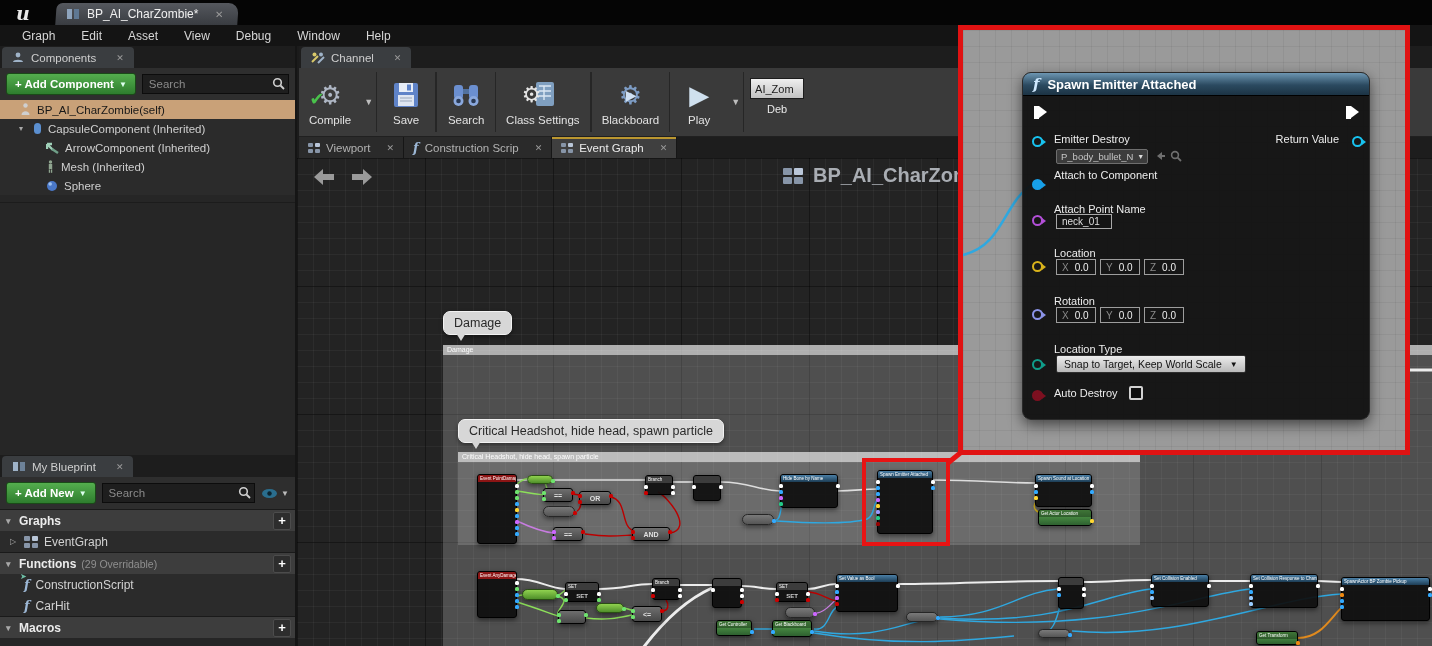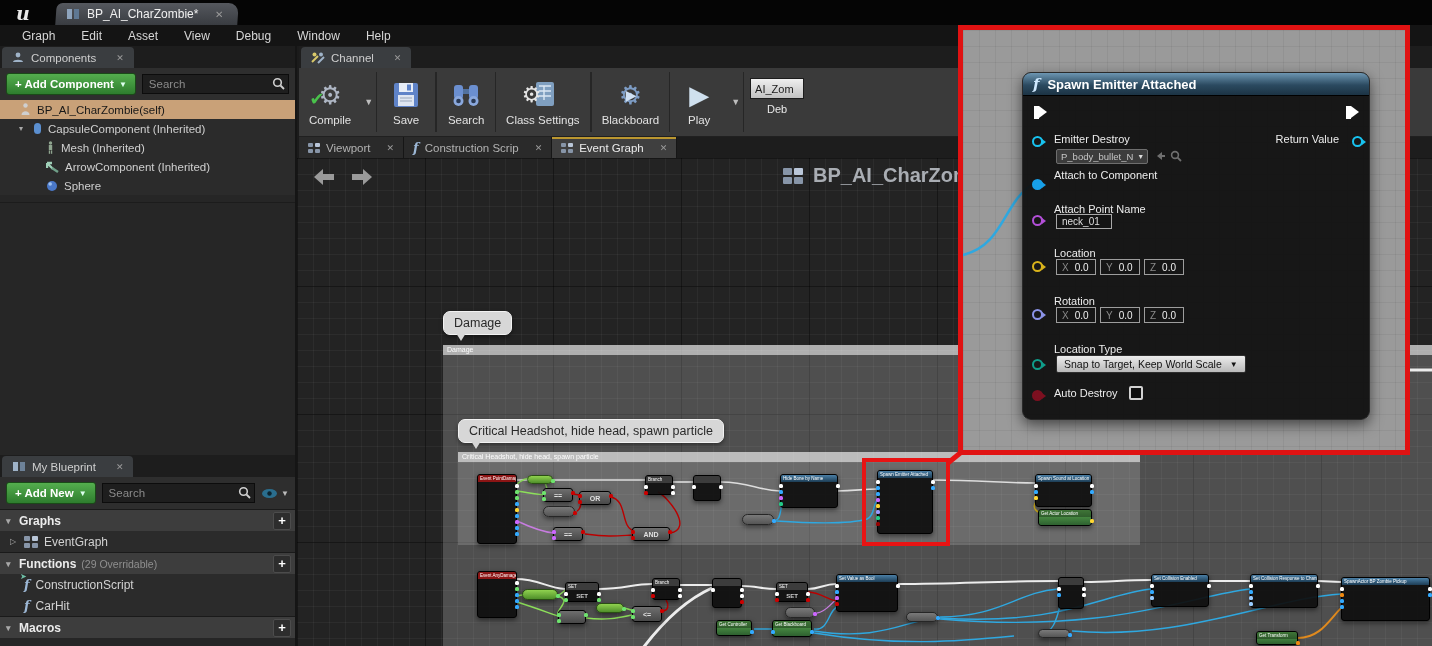--- a/index.html
+++ b/index.html
@@ -445,38 +445,38 @@
         <span style="display: flex;">
           <svg width="9" height="13" viewBox="0 0 9 13">
             <rect x="1" y="1" width="7" height="11" rx="3.5" fill="#5b8fd0"></rect>
           </svg>
         </span>
         <span>CapsuleComponent (Inherited)</span>
       </div>
       <div class="crow" style="padding-left: 32px;">
         <span class="exp"></span>
         <span style="display: flex;">
+          <svg width="13" height="12" viewBox="0 0 13 12">
+            <path d="M1 2 L7 8 M1 2 L6 2 M1 2 L1 7" stroke="#9fd0b8" stroke-width="2.4" fill="none"></path>
+            <path d="M6 7 L12 11" stroke="#6f9f88" stroke-width="2.4"></path>
+          </svg>
+        </span>
+        <span>ArrowComponent (Inherited)</span>
+      </div>
+      <div class="crow" style="padding-left: 32px;">
+        <span class="exp"></span>
+        <span style="display: flex;">
           <svg width="9" height="13" viewBox="0 0 9 13">
             <circle cx="4.5" cy="2" r="1.7" fill="#8fa58f"></circle>
             <rect x="2.8" y="4" width="3.4" height="5" fill="#8fa58f"></rect>
             <rect x="2.8" y="9.4" width="1.3" height="3.4" fill="#8fa58f"></rect>
             <rect x="4.9" y="9.4" width="1.3" height="3.4" fill="#8fa58f"></rect>
           </svg>
         </span>
         <span>Mesh (Inherited)</span>
-      </div>
-      <div class="crow" style="padding-left: 32px;">
-        <span class="exp"></span>
-        <span style="display: flex;">
-          <svg width="13" height="12" viewBox="0 0 13 12">
-            <path d="M1 2 L7 8 M1 2 L6 2 M1 2 L1 7" stroke="#9fd0b8" stroke-width="2.4" fill="none"></path>
-            <path d="M6 7 L12 11" stroke="#6f9f88" stroke-width="2.4"></path>
-          </svg>
-        </span>
-        <span>ArrowComponent (Inherited)</span>
       </div>
       <div class="crow" style="padding-left: 32px;">
         <span class="exp"></span>
         <span style="display: flex;">
           <svg width="12" height="12" viewBox="0 0 12 12">
             <circle cx="6" cy="6" r="5" fill="#4a78c8"></circle>
             <circle cx="4.2" cy="4" r="1.8" fill="#9cc0f0"></circle>
           </svg>
         </span>
         <span>Sphere</span>

